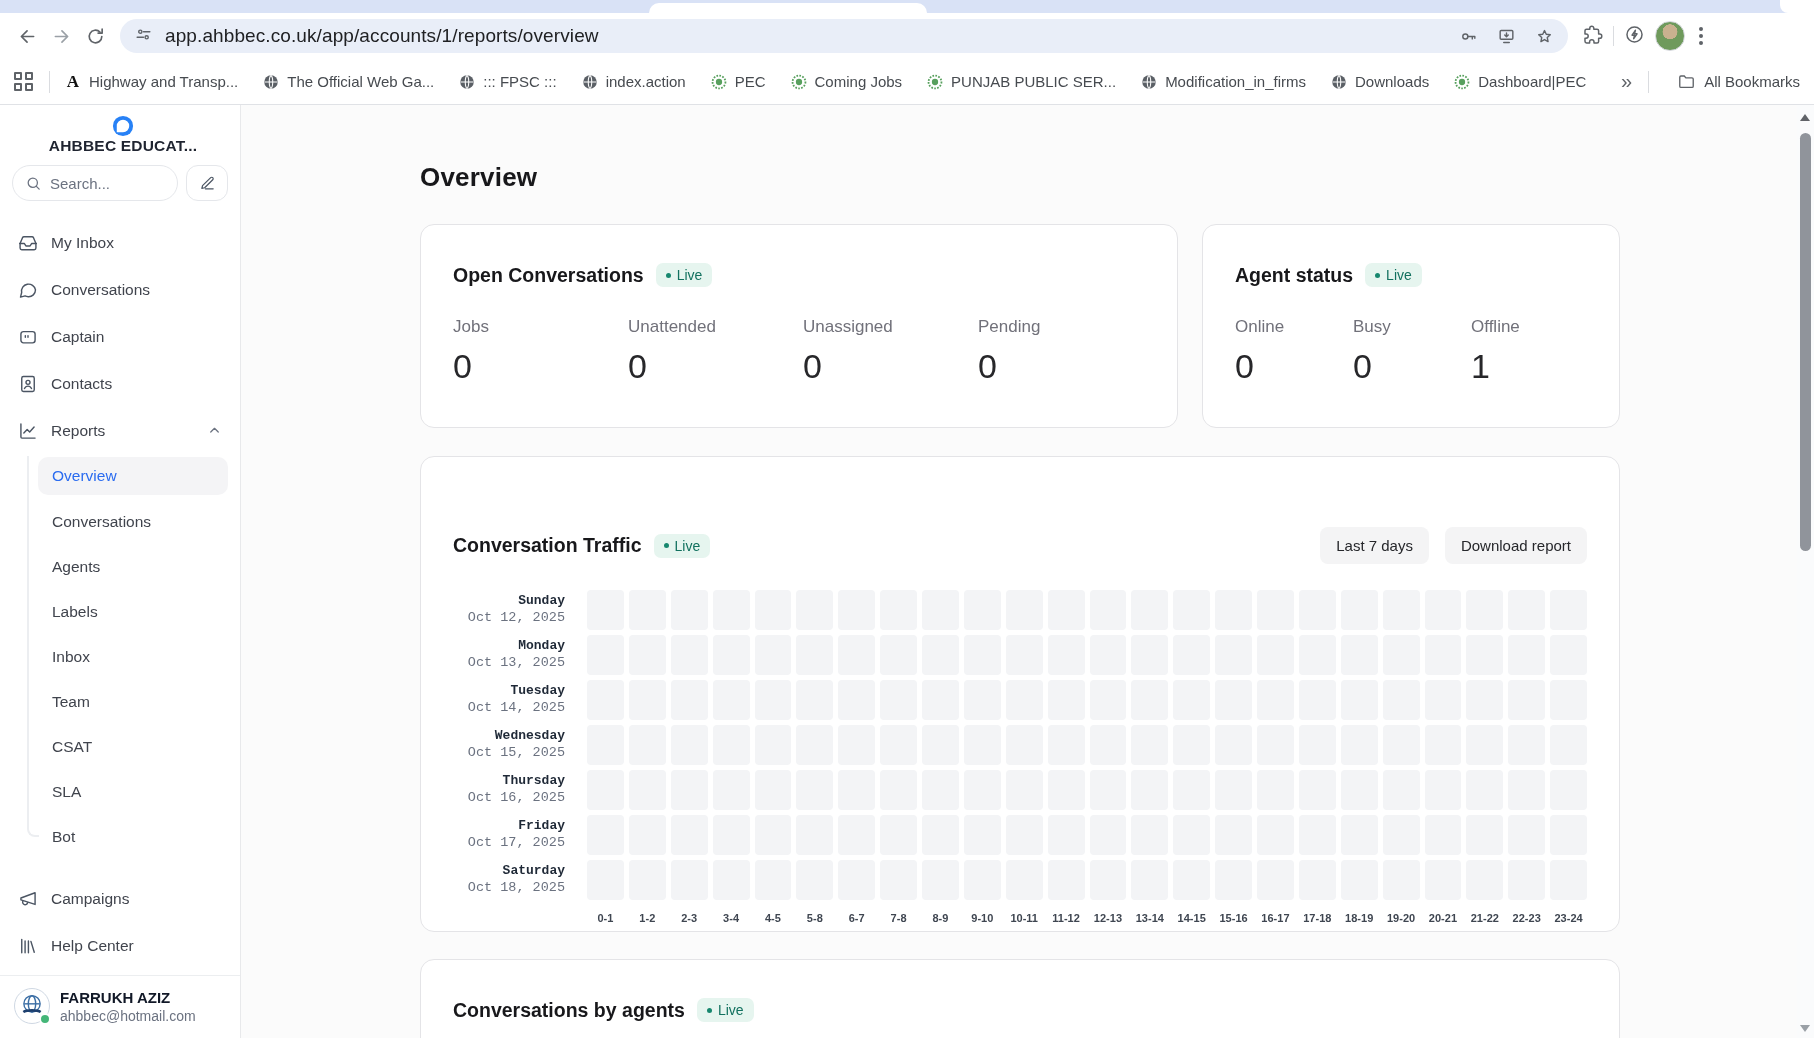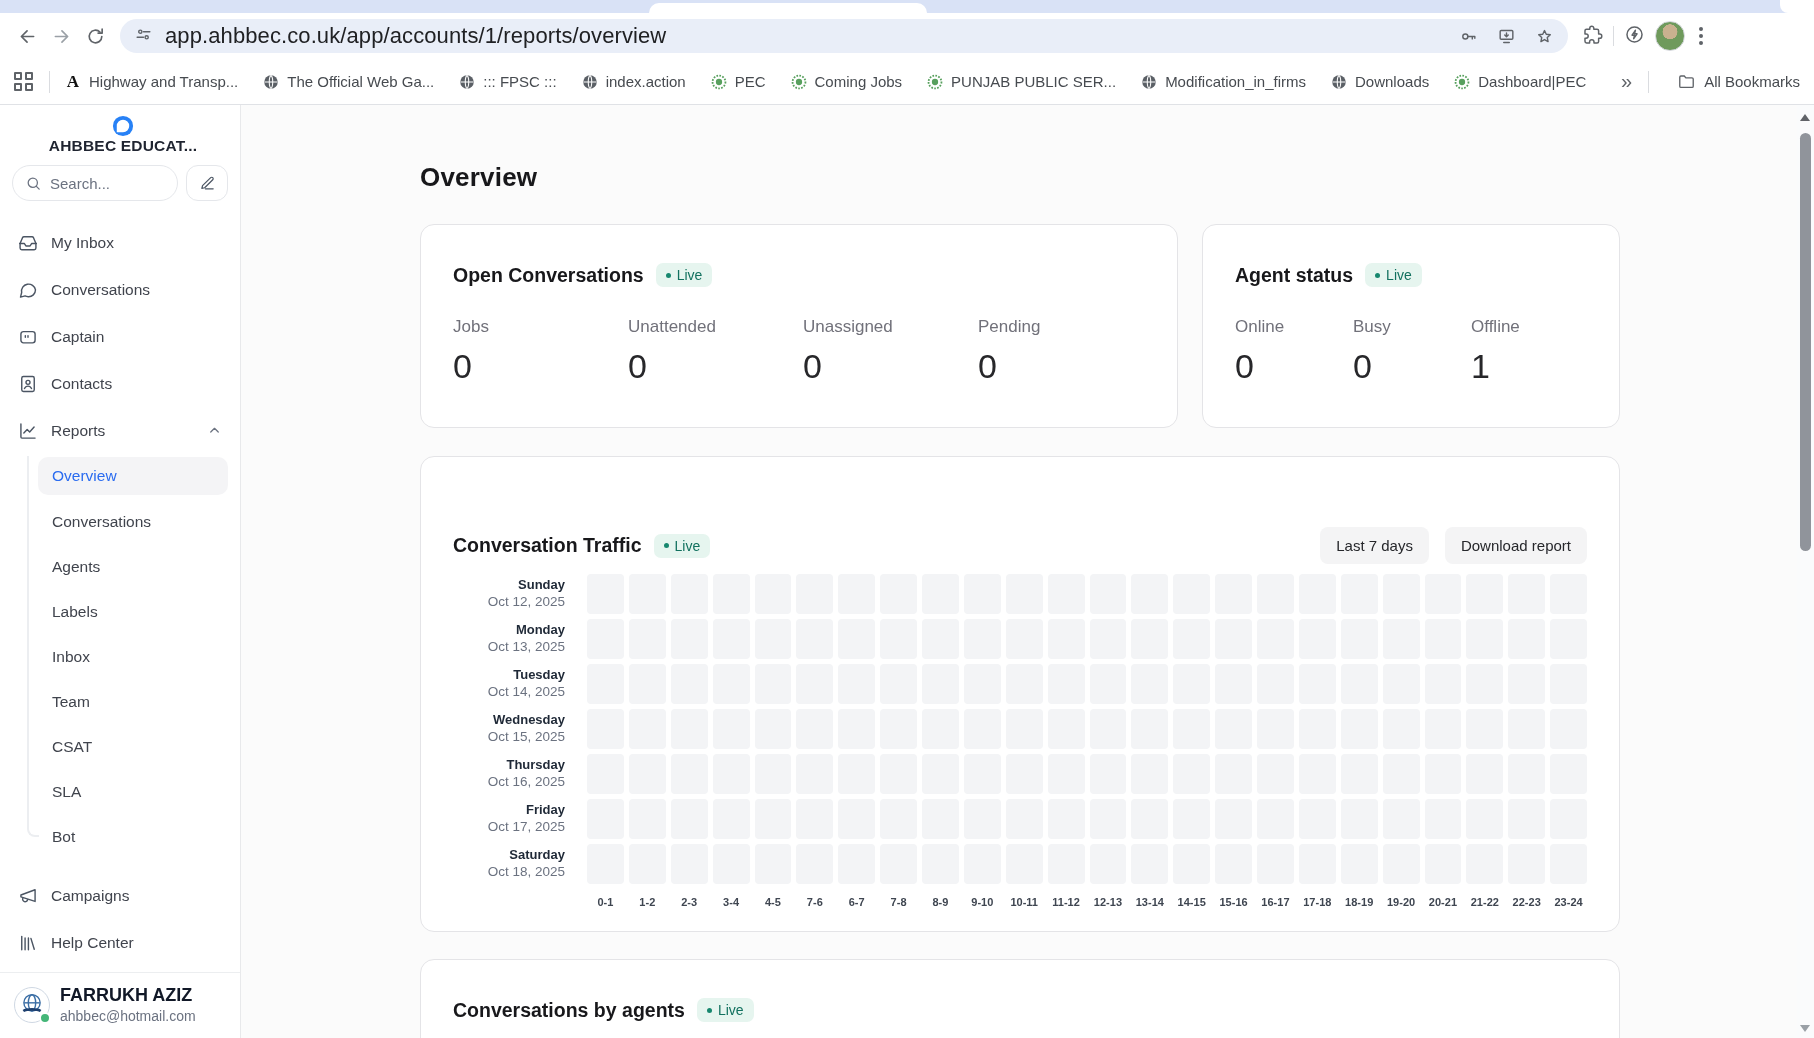--- a/index.html
+++ b/index.html
@@ -16,21 +16,21 @@
     display:flex; align-items:center; padding:0 10px; }
   .nav-btn { width:34px; height:34px; display:flex; align-items:center; justify-content:center;
     border-radius:50%; color:#5f6368; flex:0 0 auto; }
   .nav-btn svg { width:21px; height:21px; stroke:#5f6368; fill:none; stroke-width:1.9;
     stroke-linecap:round; stroke-linejoin:round; }
   .nav-btn.disabled svg { stroke:#9aa0a6; }
   .urlbar { flex:0 0 auto; width:1448px; height:34px; margin-left:8px; background:#e9eef8;
     border-radius:17px; display:flex; align-items:center; padding:0 8px 0 14px; }
   .urlbar svg { width:19px; height:19px; stroke:#5f6368; fill:none; stroke-width:1.8;
     stroke-linecap:round; }
-  .url-text { flex:1; margin-left:12px; font-size:22px; color:#202124; letter-spacing:.1px;
+  .url-text { flex:1; margin-left:12px; font-size:19px; color:#202124; letter-spacing:.1px;
     white-space:nowrap; overflow:hidden; }
   .url-actions { display:flex; align-items:center; gap:6px; }
   .url-actions .act { width:32px; height:32px; border-radius:50%; display:flex;
     align-items:center; justify-content:center; }
   .tool-right { display:flex; align-items:center; margin-left:14px; gap:10px; }
   .tool-right svg { width:21px; height:21px; stroke:#5f6368; fill:none; stroke-width:1.7;
     stroke-linecap:round; stroke-linejoin:round; }
   .vbar { width:1px; height:20px; background:#dadce0; }
   .avatar-chrome { width:30px; height:30px; border-radius:50%;
     background:radial-gradient(circle at 50% 35%, #c9b18f 0 32%, #6f9a5c 33% 100%);
@@ -95,21 +95,21 @@
     margin:3px 0 4px 0; }
 
   .sidebar-bottom { margin-top:auto; }
   .user-divider { height:1px; background:#eceef0; margin:6px -12px 0 -12px; }
   .user-row { display:flex; align-items:center; gap:10px; padding:12px 2px 14px 2px; }
   .user-avatar { position:relative; width:36px; height:36px; border-radius:50%;
     border:1px solid #cfd8e3; background:#fff; flex:0 0 auto; }
   .user-avatar svg { width:26px; height:26px; position:absolute; left:4px; top:4px; }
   .status-dot { position:absolute; right:-2px; bottom:-2px; width:12px; height:12px;
     border-radius:50%; background:#44b678; border:2px solid #fff; }
-  .user-name { font-size:18px; font-weight:700; color:#111827; }
+  .user-name { font-size:15px; font-weight:700; color:#111827; }
   .user-email { font-size:14px; color:#6b7280; margin-top:2px; }
 
   
   .main { flex:1; background:#fbfbfb; padding:57px 0 0 179px; position:relative; }
   .page-title { font-size:26px; font-weight:700; color:#18181b; letter-spacing:.2px; }
   .content { width:1200px; }
   .cards-row { display:flex; gap:24px; margin-top:31px; }
   .card { background:#fff; border:1px solid #e4e4e7; border-radius:14px; padding:38px 32px; }
   .card-open { width:758px; height:204px; }
   .card-agent { width:418px; height:204px; }
@@ -125,21 +125,21 @@
   .card-agent .metric { width:118px; }
   .m-label { font-size:17px; color:#71717a; }
   .m-value { font-size:34px; color:#27272a; font-weight:500; margin-top:10px; }
 
   .card-traffic { width:1200px; height:476px; margin-top:28px; }
   .traffic-head { display:flex; align-items:center;margin-top:32px; }
   .traffic-buttons { margin-left:auto; display:flex; gap:16px; }
   .gh-btn { background:#f4f4f5; border:none; border-radius:8px; padding:10px 16px;
     font-size:15px; font-weight:500; color:#26272b; font-family:inherit; cursor:pointer; }
 
-  .heatmap { margin-top:10px; }
+  .heatmap { margin-top:26px;font-family:Liberation Mono, monospace; }
   .hm-row { display:flex; align-items:center; height:40px; margin-bottom:5px; }
   .hm-label { width:112px; text-align:right; line-height:1.25; flex:0 0 auto; }
   .hm-day { font-size:13px; font-weight:700; color:#1f2937; }
   .hm-date { font-size:13.5px; color:#6b7280; }
   .hm-cells { flex:1; margin-left:22px; display:grid; grid-template-columns:repeat(24,1fr);
     gap:5px; height:40px; }
   .hm-cell { background:#f3f4f6; border-radius:4px; }
   .hours { margin-left:134px; display:grid; grid-template-columns:repeat(24,1fr); gap:5px;
     margin-top:12px; }
   .hours span { text-align:center; font-size:11px; font-weight:600; color:#3f4651; }
@@ -767,21 +767,21 @@
                 <div class="hm-cell"></div>
               </div>
             </div>
           </div>
         <div class="hours" id="hour-labels">
             <span>0-1</span>
             <span>1-2</span>
             <span>2-3</span>
             <span>3-4</span>
             <span>4-5</span>
-            <span>7-6</span>
+            <span>5-8</span>
             <span>6-7</span>
             <span>7-8</span>
             <span>8-9</span>
             <span>9-10</span>
             <span>10-11</span>
             <span>11-12</span>
             <span>12-13</span>
             <span>13-14</span>
             <span>14-15</span>
             <span>15-16</span>

